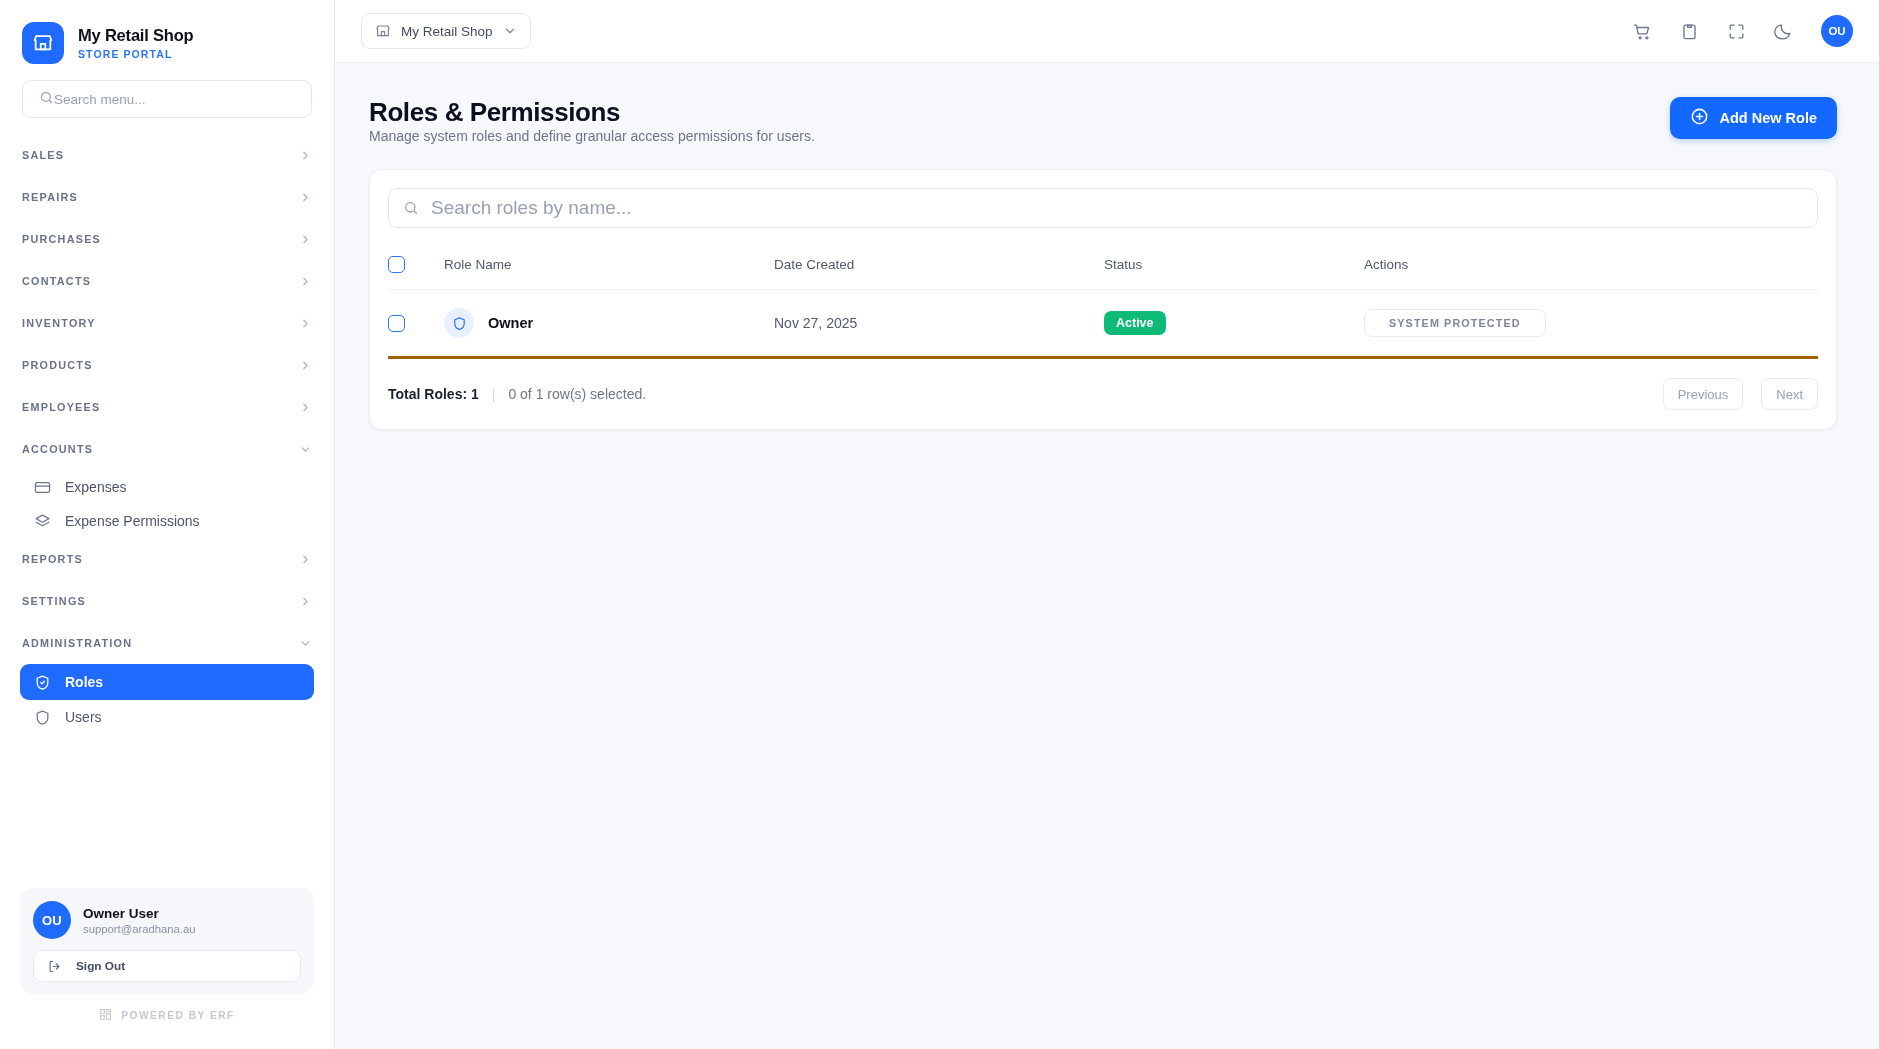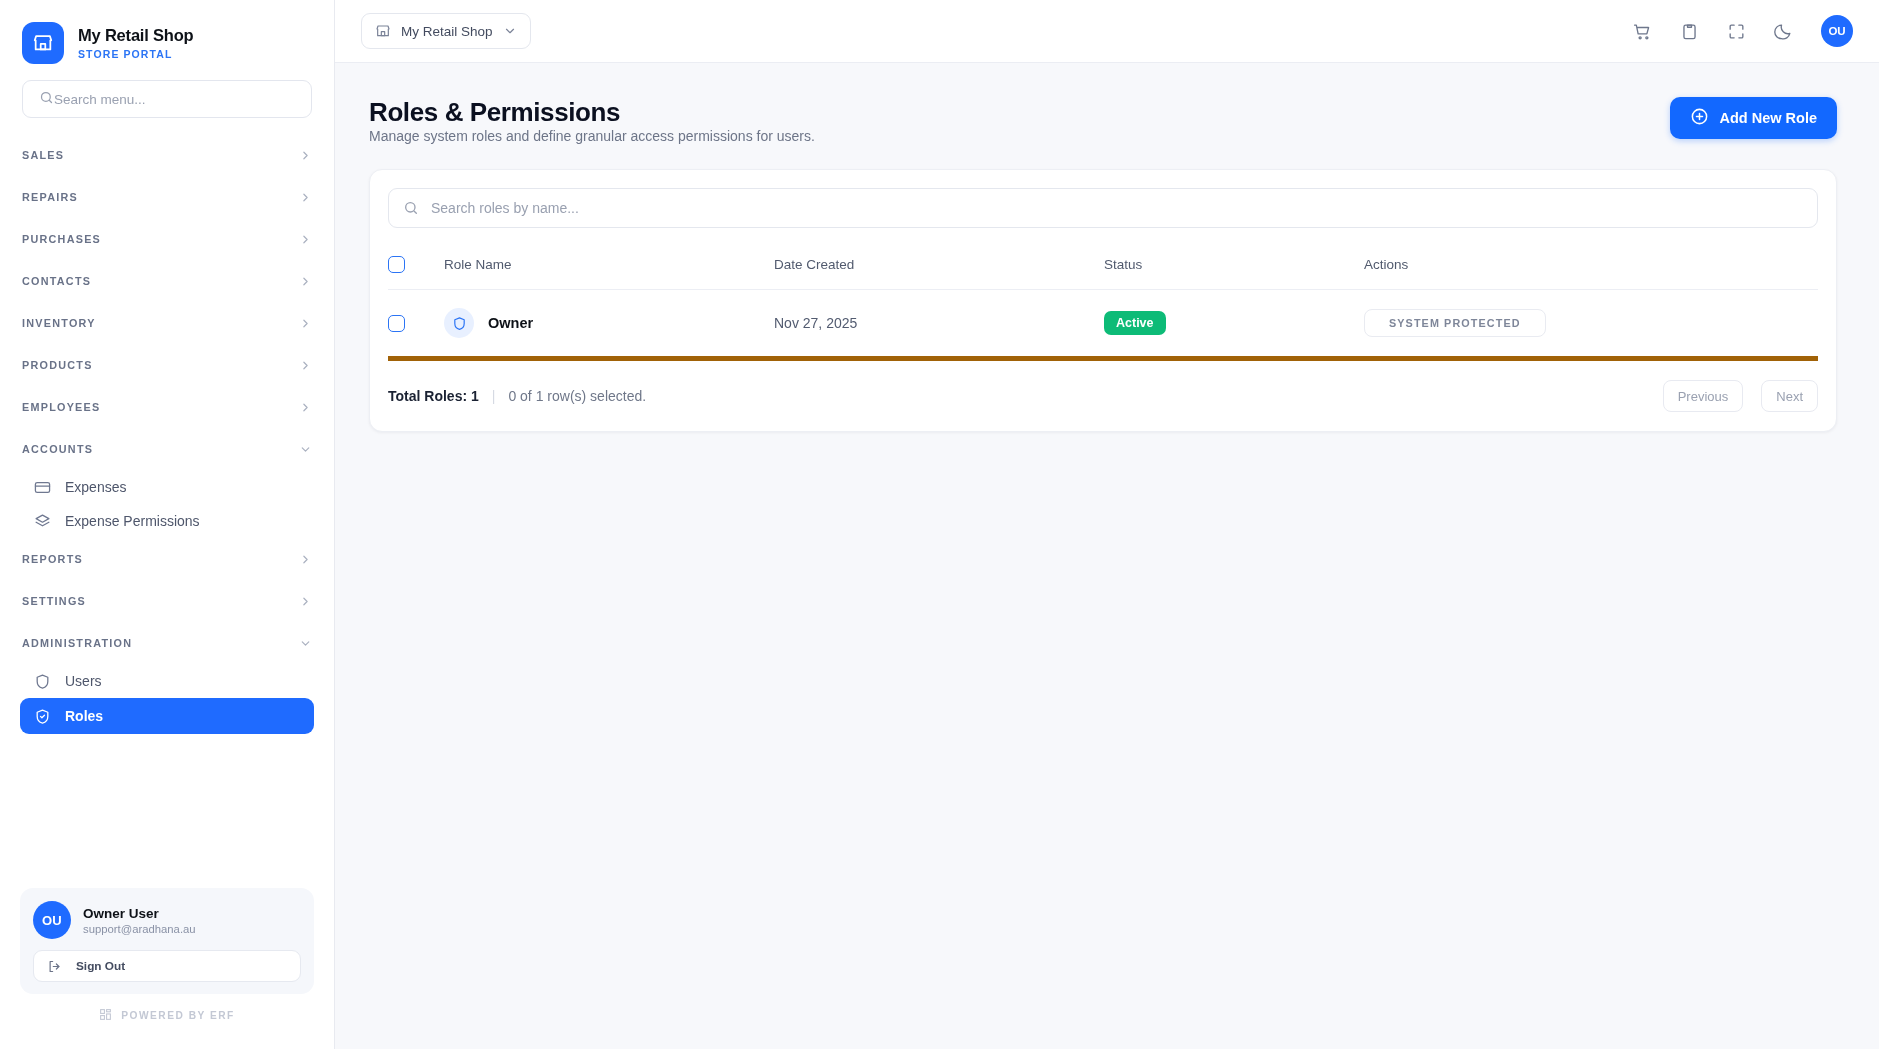--- a/index.html
+++ b/index.html
@@ -117,31 +117,31 @@
     background: #ffffff; border: 1px solid #edeff4; border-radius: 13px;
     box-shadow: 0 1px 3px rgba(16,24,40,0.05);
     padding: 18px 18px 0 18px;
   }
   .tbl-search {
     display: flex; align-items: center; gap: 12px;
     height: 40px; border: 1px solid #e4e7ee; border-radius: 9px; padding: 0 14px; margin-bottom: 18px;
   }
   .tbl-search input {
     border: none; outline: none; background: transparent; width: 100%;
-    font-family: inherit; font-size: 14px; color: #3d4457;
+    font-family: inherit; font-size: 19px; color: #3d4457;
   }
   .tbl-search input::placeholder { color: #99a0b0; }
   .tbl-search .ic { color: #9aa1b1; display: flex; }
 
   table { width: 100%; border-collapse: collapse; }
   thead th {
     text-align: left; font-size: 13.5px; font-weight: 400; color: #515a6e;
     padding: 10px 0 16px 0; border-bottom: 1px solid #eceef4;
   }
-  tbody td { padding: 18px 0; border-bottom: 5px solid #a16207; font-size: 14px; color: #525b70; }
+  tbody td { padding: 18px 0; border-bottom: 3px solid #a16207; font-size: 14px; color: #525b70; }
   .col-chk { width: 56px; }
   .col-role { width: 330px; }
   .col-date { width: 330px; }
   .col-status { width: 260px; }
 
   .chkbox {
     width: 17px; height: 17px; border: 1.6px solid #2b74f5; border-radius: 5px;
     background: #fff; cursor: pointer; display: block;
   }
   .role-cell { display: flex; align-items: center; gap: 14px; }
@@ -318,37 +318,37 @@
 
     <div class="nav-section">
       <span class="nav-section-label">ADMINISTRATION</span>
       <span class="chev">
           <svg width="13" height="13" viewBox="0 0 24 24" fill="none" stroke="currentColor" stroke-width="2.2" stroke-linecap="round" stroke-linejoin="round">
             <path d="M6 9l6 6 6-6"></path>
           </svg>
         </span>
     </div>
 
-    <div class="nav-sub">
-      <span class="ic">
-        <svg width="17" height="17" viewBox="0 0 24 24" fill="none" stroke="currentColor" stroke-width="1.8" stroke-linecap="round" stroke-linejoin="round">
-            <path d="M12 3l7.5 3v6c0 4.6-3.2 8.2-7.5 9.3C7.7 20.2 4.5 16.6 4.5 12V6L12 3z"></path>
-          </svg>
-      </span>
-      <span>Users</span>
-    </div>
-
     <div class="nav-sub active">
       <span class="ic">
         <svg width="17" height="17" viewBox="0 0 24 24" fill="none" stroke="currentColor" stroke-width="1.8" stroke-linecap="round" stroke-linejoin="round">
             <path d="M12 3l7.5 3v6c0 4.6-3.2 8.2-7.5 9.3C7.7 20.2 4.5 16.6 4.5 12V6L12 3z"></path>
             <path d="M9.2 11.8l2 2 3.6-3.6"></path>
           </svg>
       </span>
       <span>Roles</span>
+    </div>
+
+    <div class="nav-sub">
+      <span class="ic">
+        <svg width="17" height="17" viewBox="0 0 24 24" fill="none" stroke="currentColor" stroke-width="1.8" stroke-linecap="round" stroke-linejoin="round">
+            <path d="M12 3l7.5 3v6c0 4.6-3.2 8.2-7.5 9.3C7.7 20.2 4.5 16.6 4.5 12V6L12 3z"></path>
+          </svg>
+      </span>
+      <span>Users</span>
     </div>
 
   </nav>
 
   <div class="side-footer">
     <div class="profile-card">
       <div class="profile-top">
         <div class="avatar-lg">OU</div>
         <div>
           <div class="profile-name">Owner User</div>

